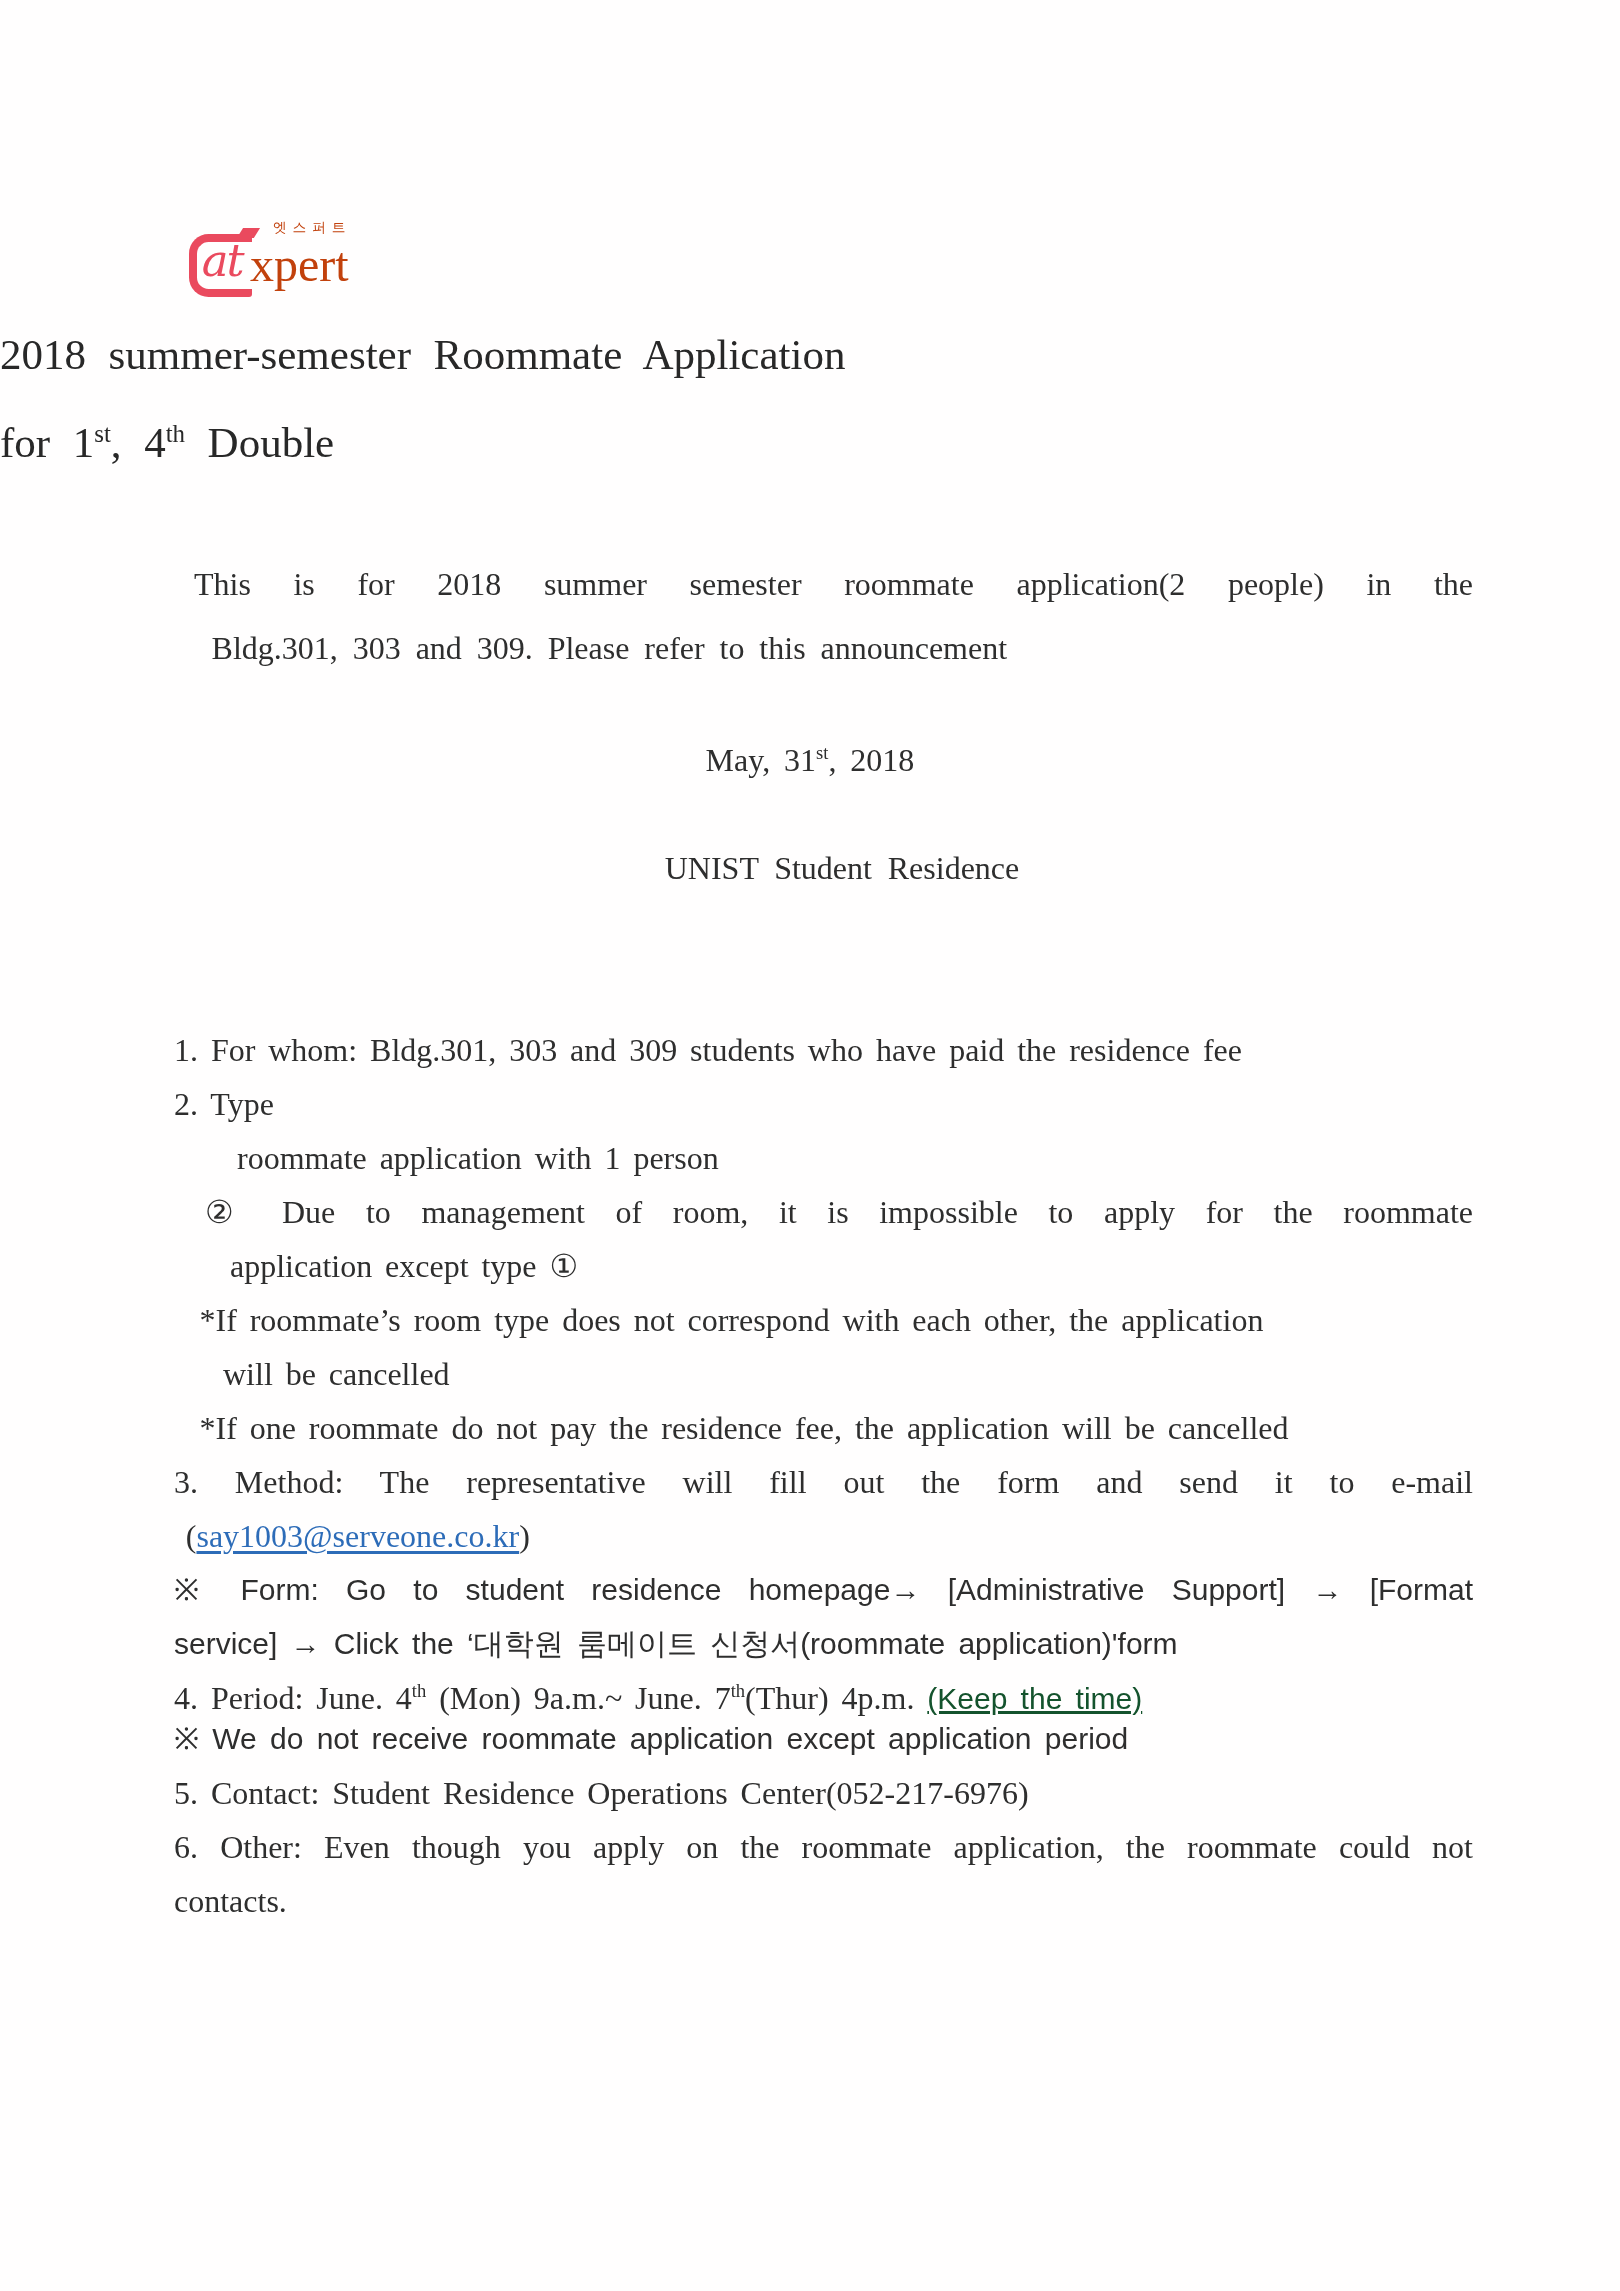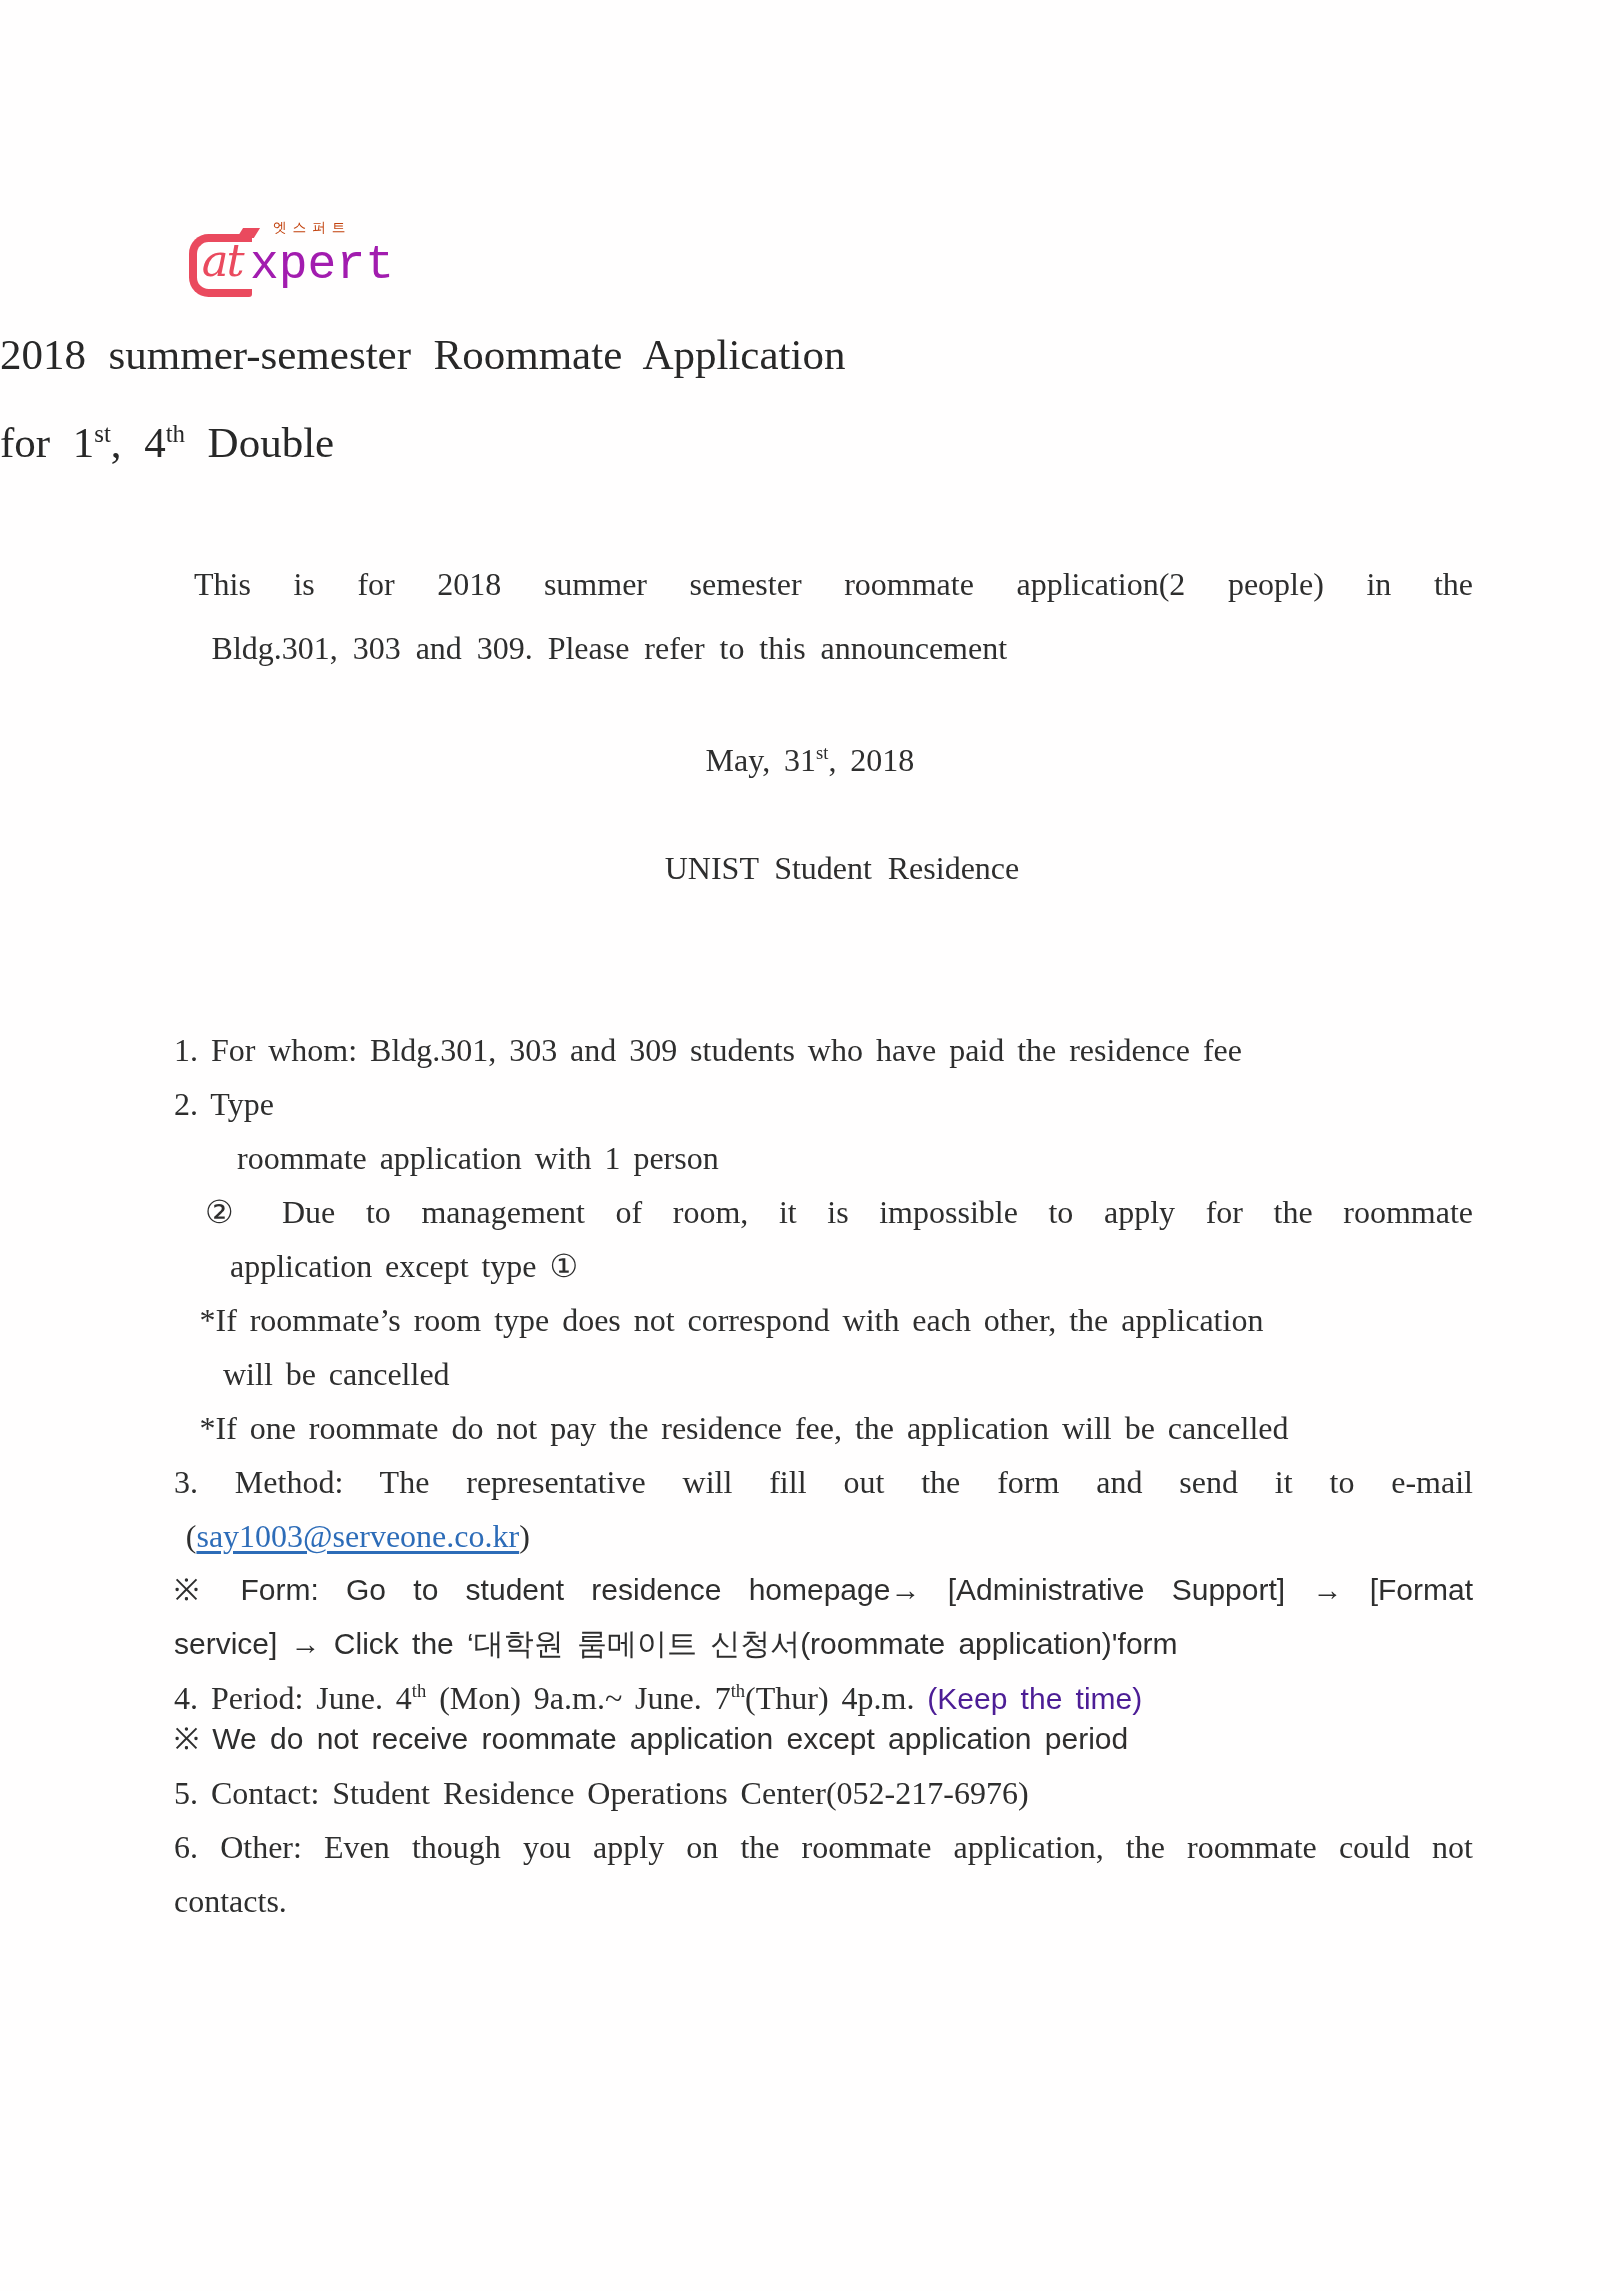--- a/index.html
+++ b/index.html
@@ -17,22 +17,22 @@
   .logo-bracket::before {
     content:""; position:absolute; right:-4.9px; top:-13.7px; width:16.7px; height:9.8px;
     background:#ea4a5e; transform:skewX(-32deg);
   }
   .logo-at {
     position:absolute; left:12.7px; top:18.6px; font-family:"DejaVu Serif", serif;
     font-style:italic; font-weight:400; font-size:45px; line-height:1;
     color:#ea4a5e; letter-spacing:-2px;
   }
   .logo-xpert {
-    position:absolute; left:61px; top:21.6px; font-family:Liberation Mono, monospace;
-    font-size:48px; line-height:1; color:#a21caf;
+    position:absolute; left:61px; top:21.6px; font-family:Liberation Serif, serif;
+    font-size:48px; line-height:1; color:#c2410c;
   }
   .logo-kr {
     position:absolute; left:84px; top:0; font-family:"Liberation Sans", sans-serif;
     font-size:13.7px; color:#c2410c; letter-spacing:5.9px;
   }
 
   
   .title {
     position:absolute; left:0; top:311px; width:100%; text-align:left;
     font-size:43px; line-height:88px; word-spacing:11.8px; color:#282828;
@@ -58,21 +58,21 @@
   }
   .just { text-align:justify; text-align-last:justify; }
   .i12 { padding-left:11.8px; }
   .i26 { padding-left:25.5px; }
   .i32 { padding-left:31px; }
   .i50 { padding-left:49px; }
   .i57 { padding-left:56px; }
   .i64 { padding-left:63px; }
   .tight { margin-top:-13.7px; }
   .sans { font-family:"Liberation Sans", sans-serif; font-size:30px; }
-  .red-note { color:#4c1d95; font-family:"Liberation Sans", sans-serif; font-size:30px; }
+  .red-note { color:#14532d; font-family:"Liberation Sans", sans-serif; font-size:30px;text-decoration:underline; }
   .email-link { color:#2d6cb8; text-decoration:underline; text-underline-offset:3.9px; cursor:pointer; }
 </style>
 </head>
 <body>
 
 <div class="page">
 
   <div class="logo">
     <div class="logo-bracket"></div>
     <div class="logo-at">at</div>

